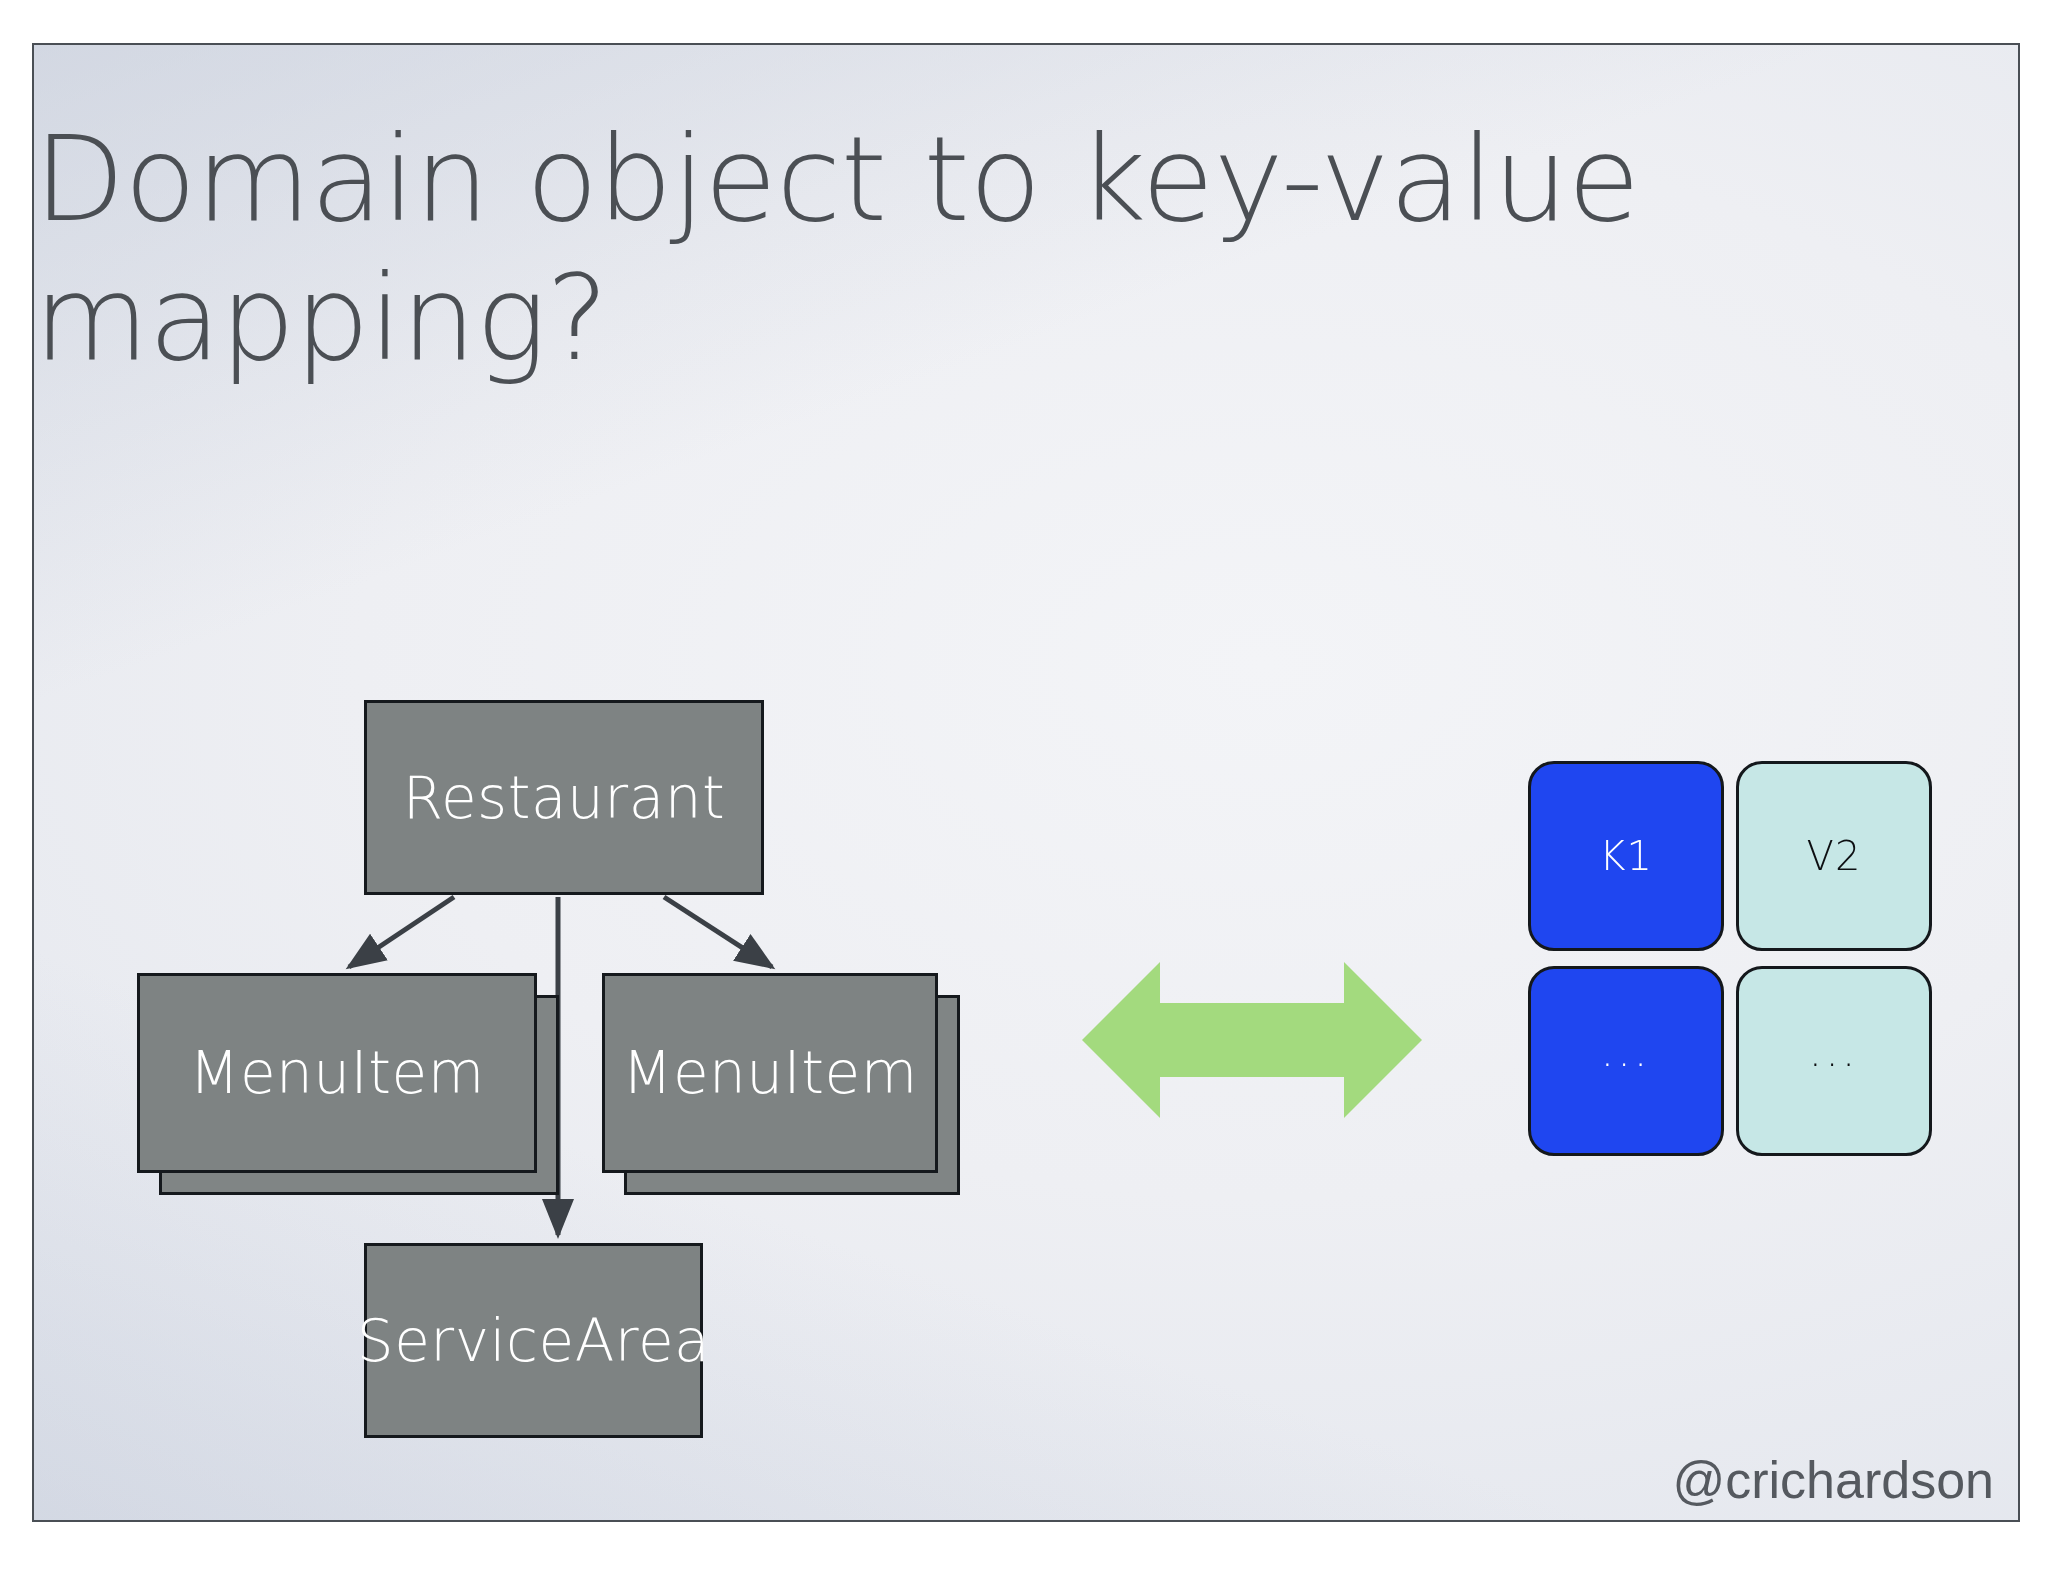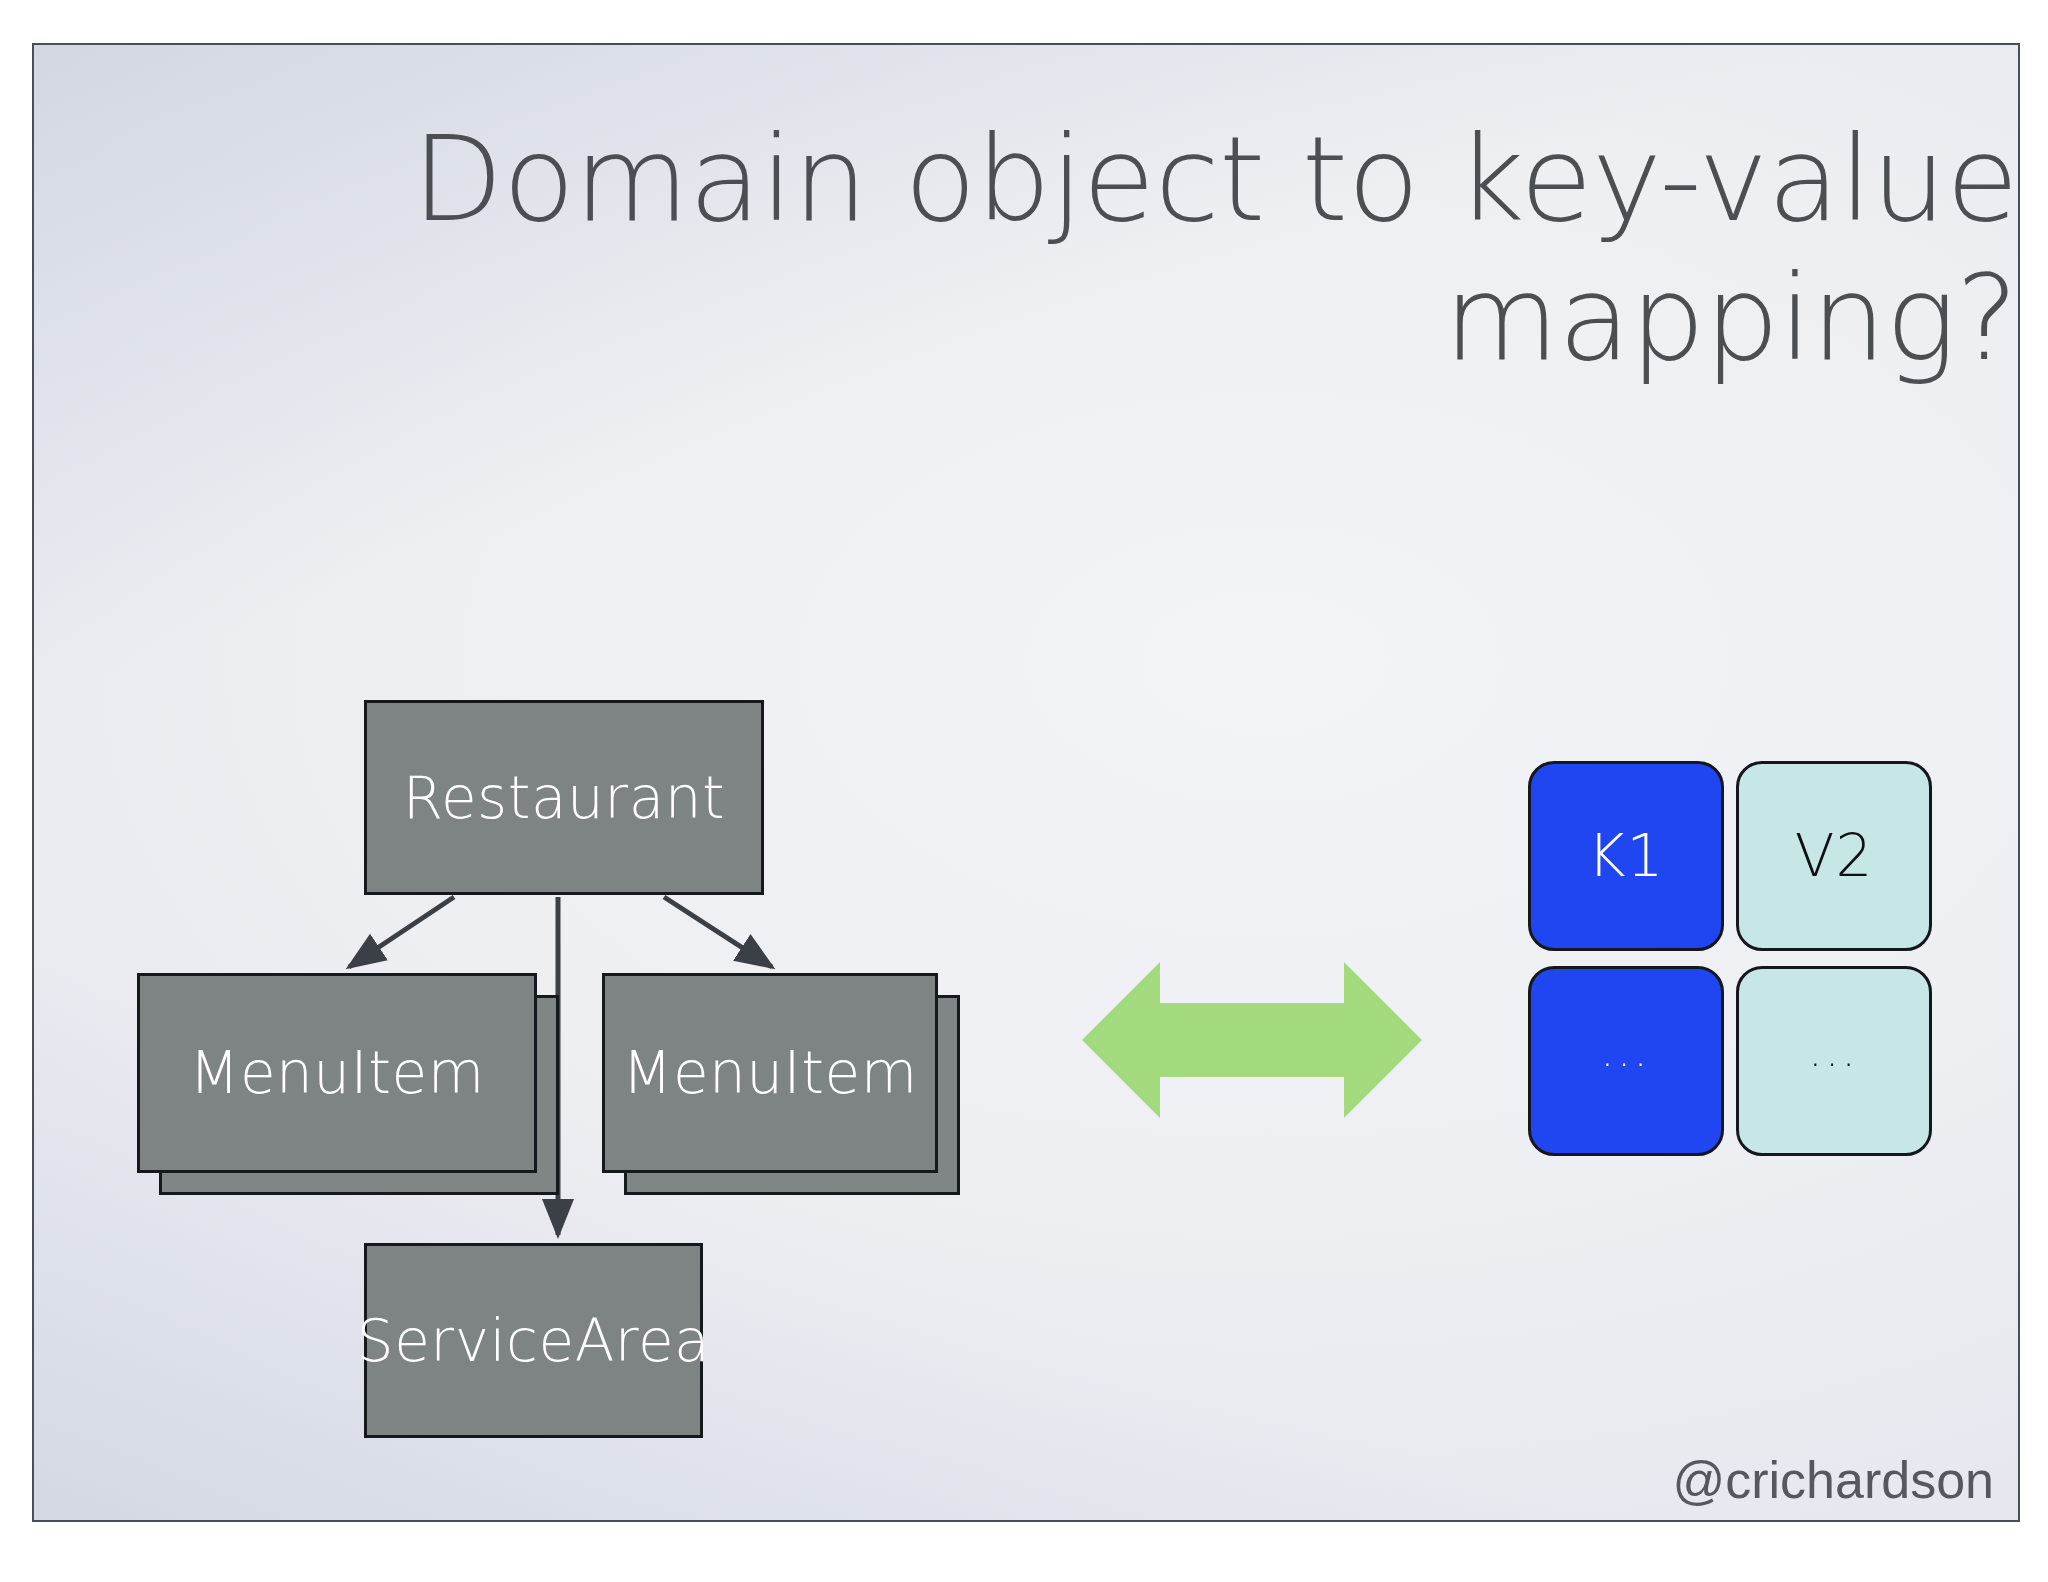--- a/index.html
+++ b/index.html
@@ -37,21 +37,21 @@
       linear-gradient(20deg, rgba(190,198,214,0.40) 0%, rgba(255,255,255,0) 26%);
     pointer-events: none;
   }
 
   
   #title {
     position: absolute;
     left: 0;
     top: 65px;
     width: 100%;
-    text-align: right;
+    text-align: left;
     color: #4b4f54;
     font-size: 118px;
     line-height: 1.18;
     font-weight: 300;
     letter-spacing: -0.5px;
     font-family: "DejaVu Sans", sans-serif;
     font-stretch: condensed;
     white-space: pre-line;
   }
 
@@ -129,21 +129,21 @@
     column-gap: 12px;
     row-gap: 15px;
   }
   .kv-cell {
     box-sizing: border-box;
     border: 3px solid #14181c;
     border-radius: 26px;
     display: flex;
     align-items: center;
     justify-content: center;
-    font-size: 58px;
+    font-size: 40px;
     font-weight: 300;
     font-family: "DejaVu Sans", sans-serif;
     font-stretch: condensed;
     letter-spacing: 1px;
   }
   .kv-cell.key {
     background: #1f46f0;
     color: #ffffff;
   }
   .kv-cell.value {

